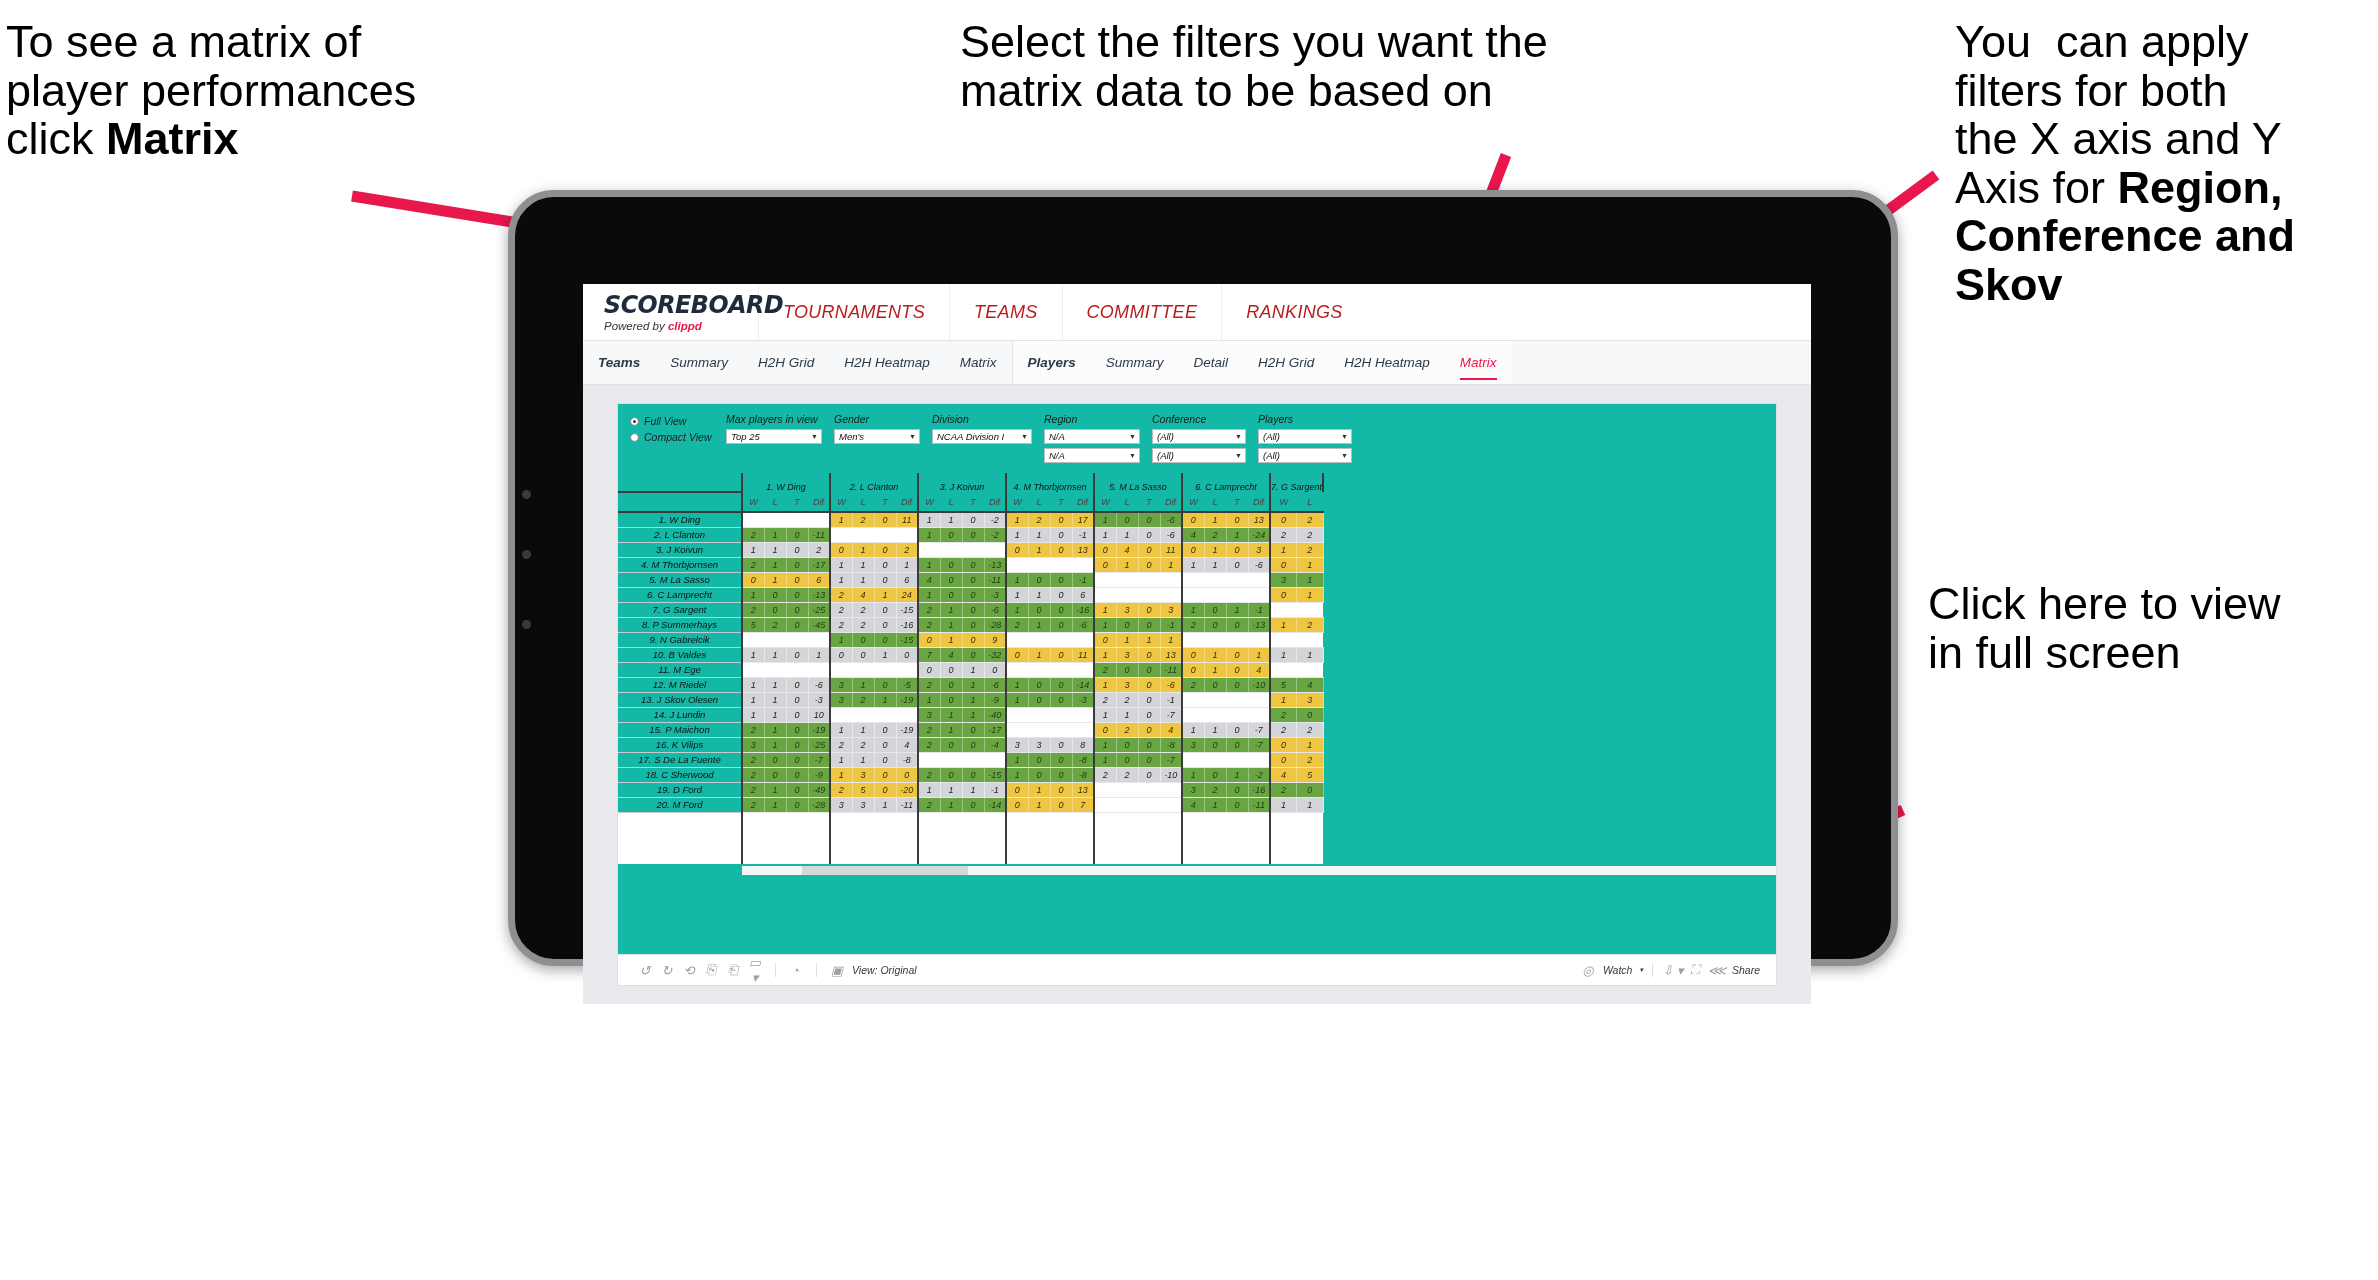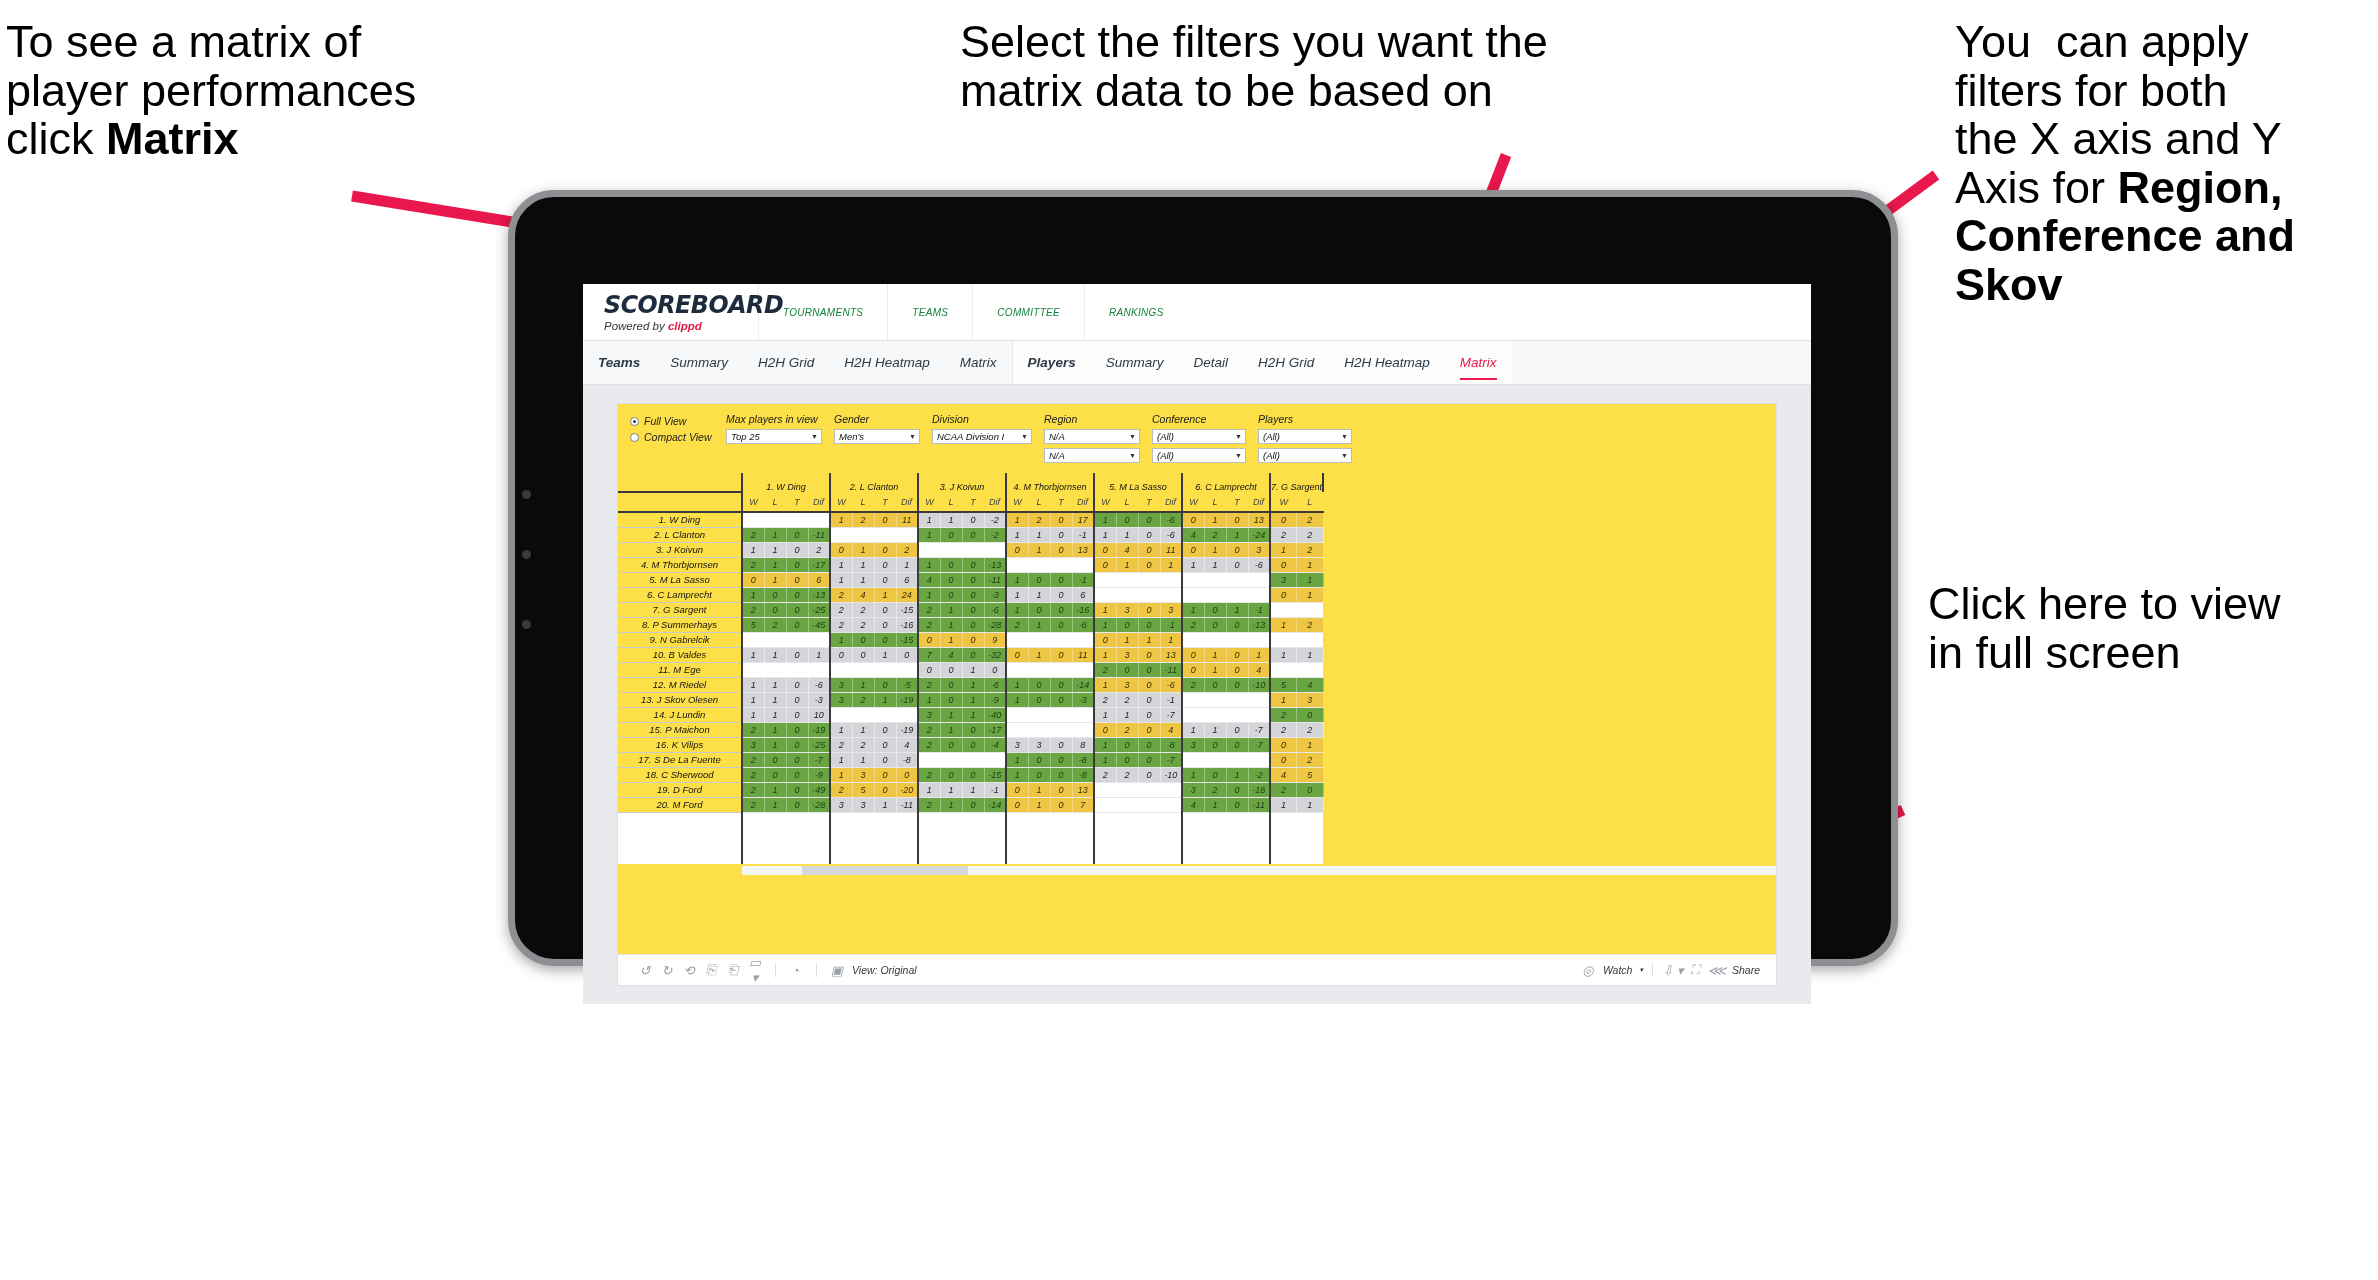--- a/index.html
+++ b/index.html
@@ -62,21 +62,21 @@
   #logo-main {
     font-family:"DejaVu Sans", sans-serif;
     font-weight:700; font-size:25px; letter-spacing:-0.5px;
     color:#1d2b3c; line-height:1; transform:scaleX(.95); transform-origin:left;
   }
   #logo-sub { font-size:11.5px; color:#333; margin-top:3px; }
   #logo-sub .brand { color:#e8174c; font-weight:700; }
   #topnav { display:flex; align-items:stretch; height:100%; }
   .topnav-item {
     display:flex; align-items:center; padding:0 24px;
-    font-size:10px; color:#15803d; letter-spacing:.3px;
+    font-size:18px; color:#b91c1c; letter-spacing:.3px;
     border-left:1px solid #eceef0;
   }
 
   #subbar {
     height:44px; background:#f7f8f9; display:flex; align-items:stretch;
     border-bottom:1px solid #e2e2e4;
   }
   .subgroup { display:flex; align-items:stretch; }
   .subgroup.players { background:#fcfcfd; border-left:1px solid #e6e7e9; }
   .sub-item {
@@ -86,21 +86,21 @@
   .sub-item.bold { font-weight:700; }
   .sub-item.active { color:#e8174c; }
   .sub-item.active::after {
     content:""; position:absolute; left:15px; right:15px; bottom:4px;
     height:2.5px; background:#e8174c;
   }
 
   
   #canvas { background:#e8eaee; height: 619px; padding: 18px 34px; }
   #sheet {
-    background:#fde047; width:100%; height:100%;
+    background:#14b8a6; width:100%; height:100%;
     display:flex; flex-direction:column;
     border:1px solid #dcdee1;
   }
 
   
   #filters { display:flex; padding:9px 10px 6px 12px; gap:0px; font-size:10px; color:#222; }
   .fcol { margin-right:12px; }
   .fcol.view { width:84px; }
   .flabel { font-size:10.5px; color:#1a1a1a; margin-bottom:3px; height:13px; }
   .fselect {

